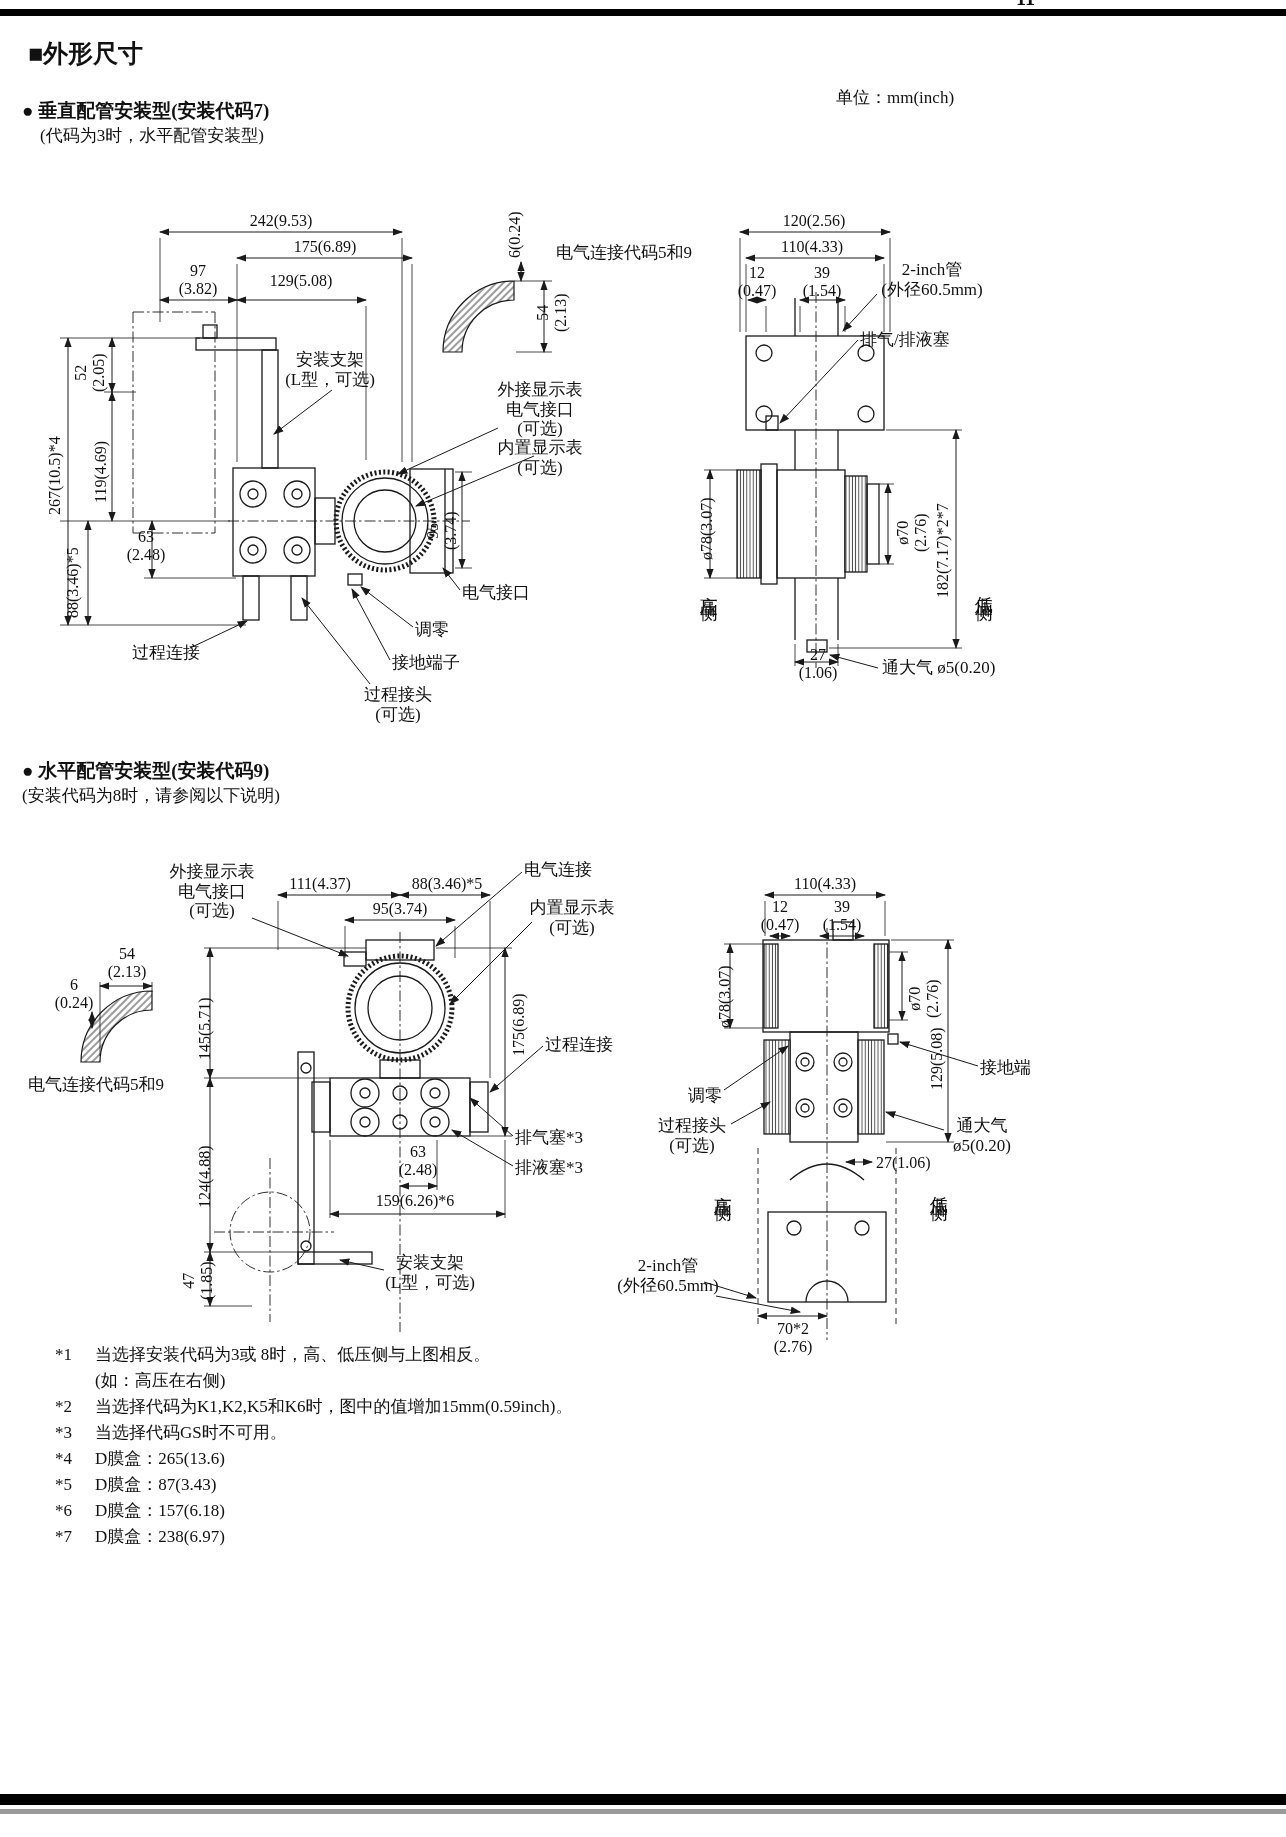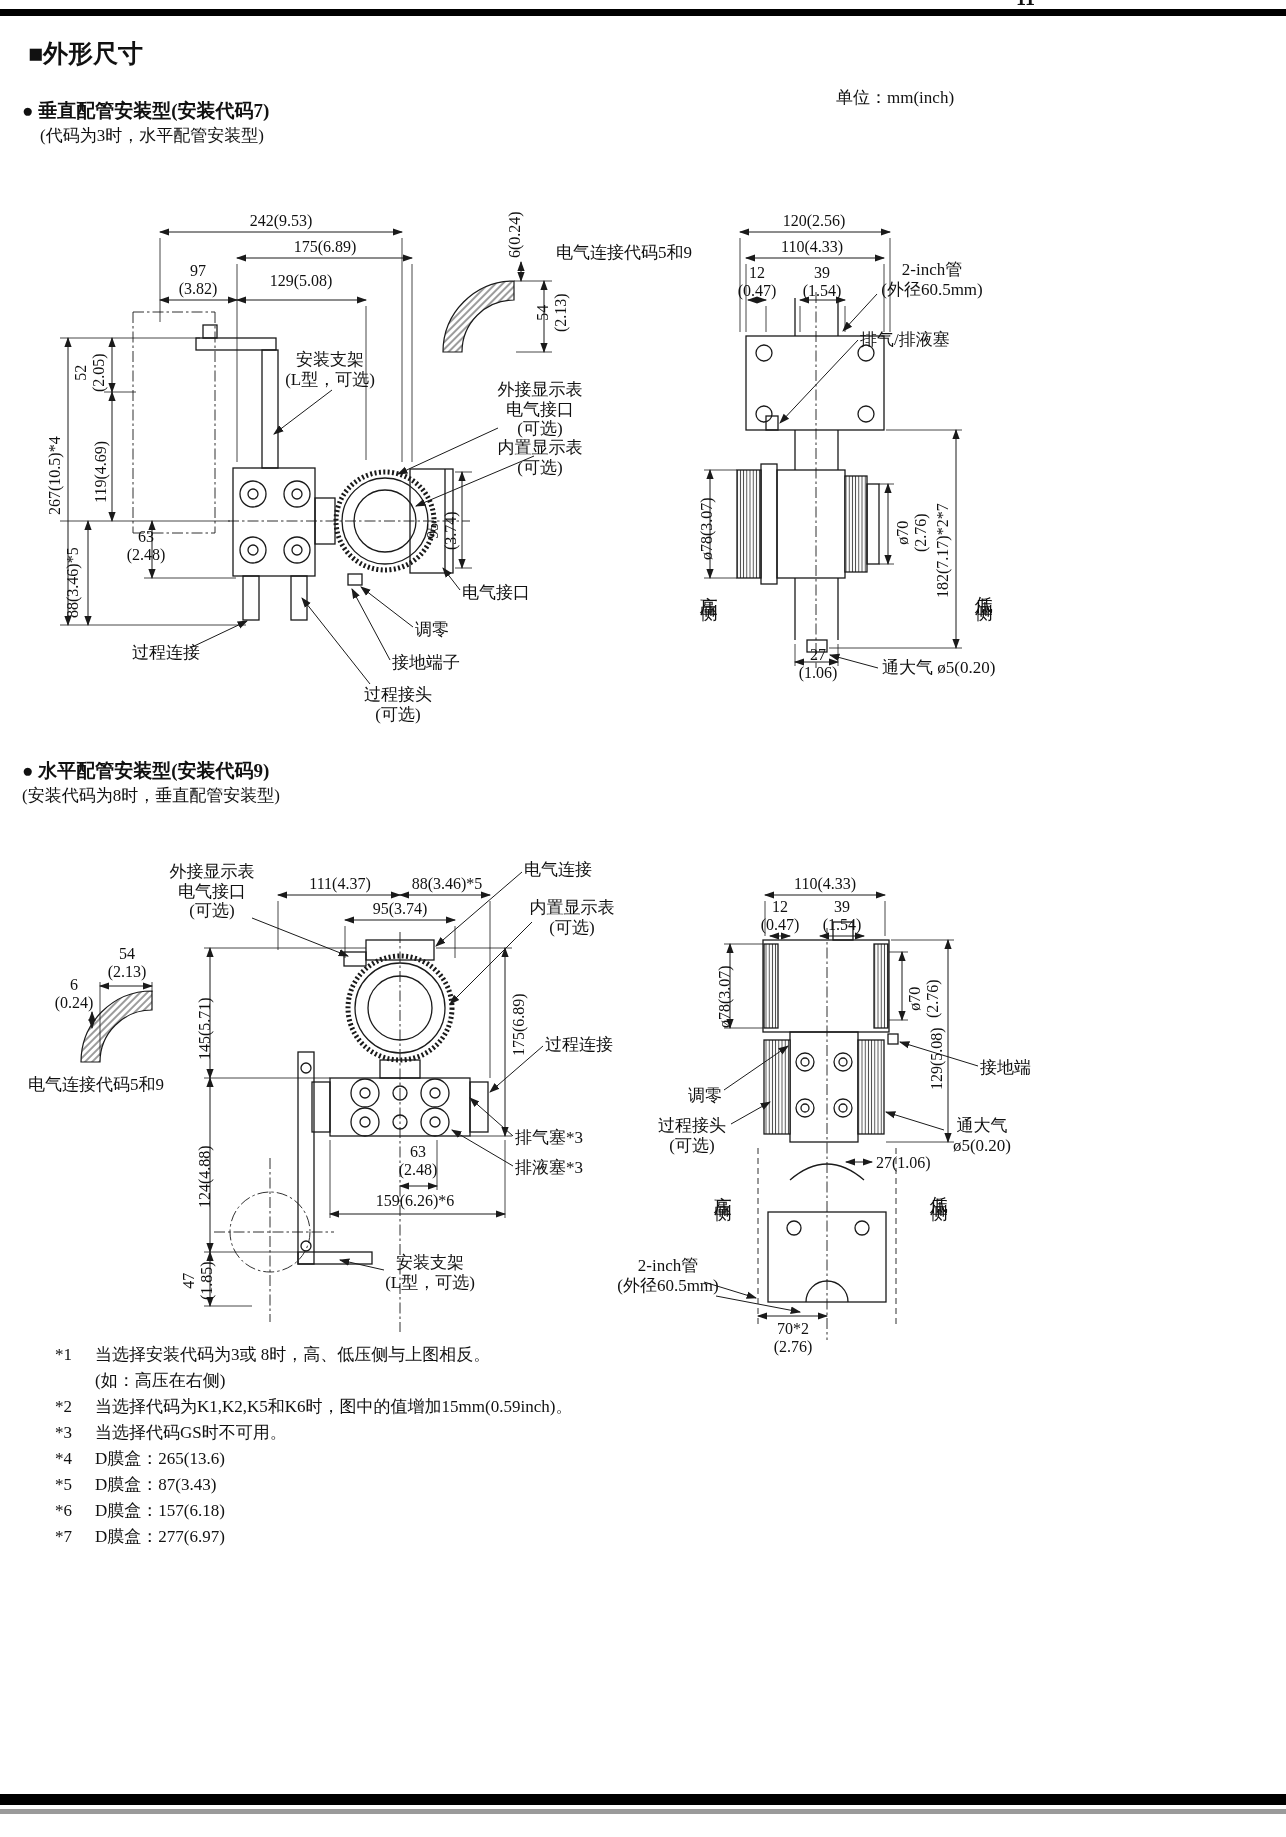--- a/index.html
+++ b/index.html
@@ -337,26 +337,26 @@
 <div class="lbl r ml" style="left:894px;top:552px">ø70
 (2.76)</div>
 <div class="lbl r" style="left:934px;top:598px">182(7.17)*2*7</div>
 <div class="lbl v" style="left:698px;top:582px">高压侧</div>
 <div class="lbl v" style="left:973px;top:582px">低压侧</div>
 <div class="lbl c ml" style="left:818px;top:646px">27
 (1.06)</div>
 <div class="lbl cjk" style="left:882px;top:658px">通大气 ø5(0.20)</div>
 
 <div class="lbl bullet" style="left:22px;top:760px">● 水平配管安装型(安装代码9)</div>
-<div class="lbl note" style="left:22px;top:786px">(安装代码为8时，垂直配管安装型)</div>
+<div class="lbl note" style="left:22px;top:786px">(安装代码为8时，请参阅以下说明)</div>
 
 <div class="lbl cjk c ml" style="left:212px;top:862px">外接显示表
 电气接口
 (可选)</div>
-<div class="lbl c" style="left:340px;top:875px">111(4.37)</div>
+<div class="lbl c" style="left:320px;top:875px">111(4.37)</div>
 <div class="lbl c" style="left:447px;top:875px">88(3.46)*5</div>
 <div class="lbl c" style="left:400px;top:900px">95(3.74)</div>
 <div class="lbl cjk" style="left:524px;top:860px">电气连接</div>
 <div class="lbl cjk c ml" style="left:572px;top:898px">内置显示表
 (可选)</div>
 <div class="lbl c ml" style="left:127px;top:945px">54
 (2.13)</div>
 <div class="lbl c ml" style="left:74px;top:976px">6
 (0.24)</div>
 <div class="lbl r" style="left:196px;top:1060px">145(5.71)</div>
@@ -405,18 +405,18 @@
 <div class="lbl fn" style="left:95px;top:1397px">当选择代码为K1,K2,K5和K6时，图中的值增加15mm(0.59inch)。</div>
 <div class="lbl fn" style="left:55px;top:1423px">*3</div>
 <div class="lbl fn" style="left:95px;top:1423px">当选择代码GS时不可用。</div>
 <div class="lbl fn" style="left:55px;top:1449px">*4</div>
 <div class="lbl fn" style="left:95px;top:1449px">D膜盒：265(13.6)</div>
 <div class="lbl fn" style="left:55px;top:1475px">*5</div>
 <div class="lbl fn" style="left:95px;top:1475px">D膜盒：87(3.43)</div>
 <div class="lbl fn" style="left:55px;top:1501px">*6</div>
 <div class="lbl fn" style="left:95px;top:1501px">D膜盒：157(6.18)</div>
 <div class="lbl fn" style="left:55px;top:1527px">*7</div>
-<div class="lbl fn" style="left:95px;top:1527px">D膜盒：277(6.97)</div>
+<div class="lbl fn" style="left:95px;top:1527px">D膜盒：238(6.97)</div>
 
 <div class="bar" style="top:1794px;height:11px"></div>
 <div class="bar" style="top:1809px;height:5px;background:#9a9a9a"></div>
 
 </div>
 
 </body></html>

